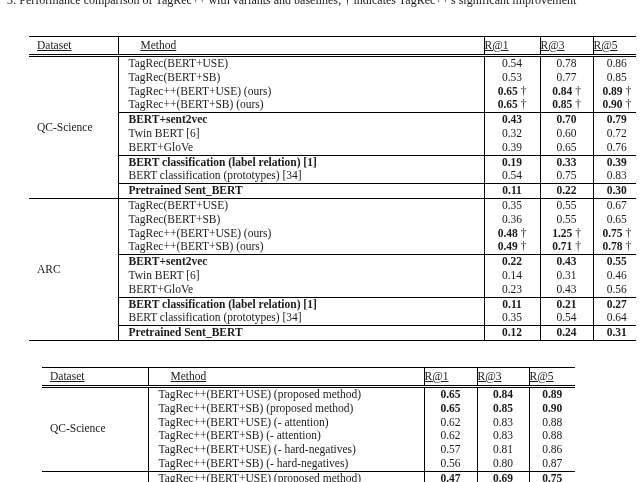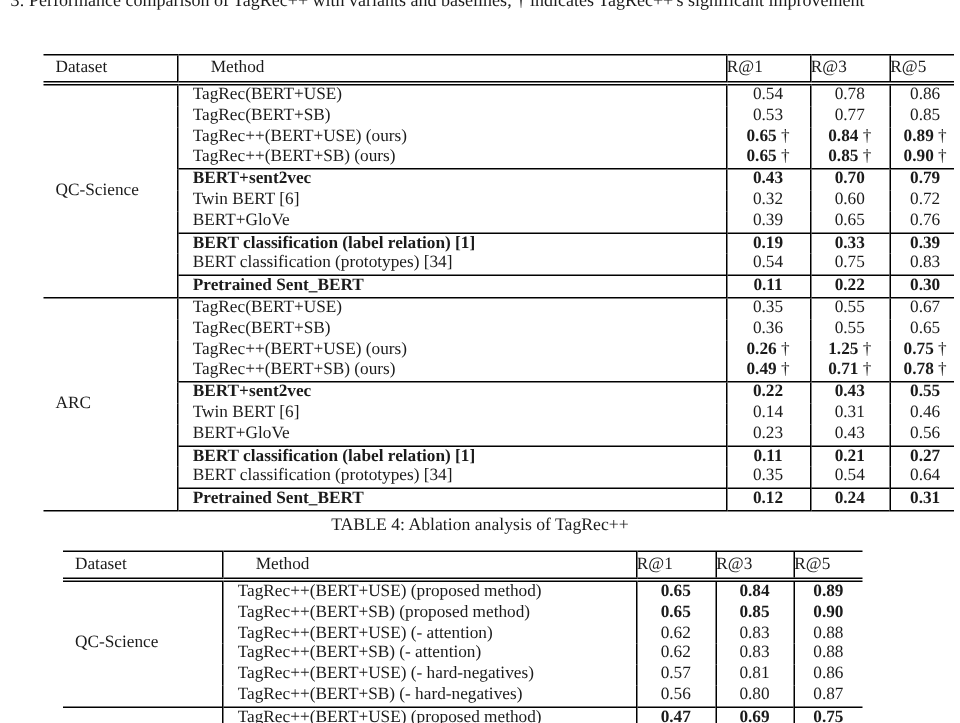--- a/index.html
+++ b/index.html
@@ -28,21 +28,21 @@
   #t3 { position:absolute; top:36px;  left:29px; width:611px; }
   #t4 { position:absolute; top:367px; left:42px; width:533px; }
 
   th, td {
     font-size:11.5px; line-height:13.8px; font-weight:normal;
     padding:0; vertical-align:top; overflow:hidden; white-space:nowrap;
   }
   thead th {
     border-top:1px solid #000;
     border-bottom:3px double #000;
-    line-height:17px; text-align:left; font-weight:normal;
+    line-height:17px; text-align:left; font-weight:normal;text-decoration:underline;
   }
   thead th.num { text-align:left; }
   .sep { border-left:1px solid #000; }
   .method { padding-left:10px; }
   .method-h { padding-left:22px; }
   .dataset { padding-left:8px; vertical-align:middle; }
   .num { text-align:center; }
   .bold { font-weight:bold; }
   .block-start { border-top:1px solid #000;font-weight:bold; }
   .group-start { border-top:1px solid #000; }
@@ -148,21 +148,21 @@
           <td class="num sep group-start"><span>0.67</span></td>
         </tr>
         <tr>
           <td class="method sep">TagRec(BERT+SB)</td>
           <td class="num sep"><span>0.36</span></td>
           <td class="num sep"><span>0.55</span></td>
           <td class="num sep"><span>0.65</span></td>
         </tr>
         <tr>
           <td class="method sep">TagRec++(BERT+USE) (ours)</td>
-          <td class="num sep"><span class="bold">0.26</span><span> †</span></td>
+          <td class="num sep"><span class="bold">0.48</span><span> †</span></td>
           <td class="num sep"><span class="bold">1.25</span><span> †</span></td>
           <td class="num sep"><span class="bold">0.75</span><span> †</span></td>
         </tr>
         <tr>
           <td class="method sep">TagRec++(BERT+SB) (ours)</td>
           <td class="num sep"><span class="bold">0.49</span><span> †</span></td>
           <td class="num sep"><span class="bold">0.71</span><span> †</span></td>
           <td class="num sep"><span class="bold">0.78</span><span> †</span></td>
         </tr>
         <tr>
@@ -197,23 +197,20 @@
         </tr>
         <tr>
           <td class="method sep block-start">Pretrained Sent_BERT</td>
           <td class="num sep block-start"><span>0.12</span></td>
           <td class="num sep block-start"><span>0.24</span></td>
           <td class="num sep block-start"><span>0.31</span></td>
         </tr>
       </tbody>
   </table>
 
-  <div class="t4cap">
-    <span>TABLE 4: Ablation analysis of TagRec++</span>
-  </div>
 
   <table id="t4">
     <colgroup>
       <col style="width:106px">
         <col style="width:276px">
         <col style="width:53px">
         <col style="width:52px">
         <col style="width:46px">
     </colgroup>
     <thead>

